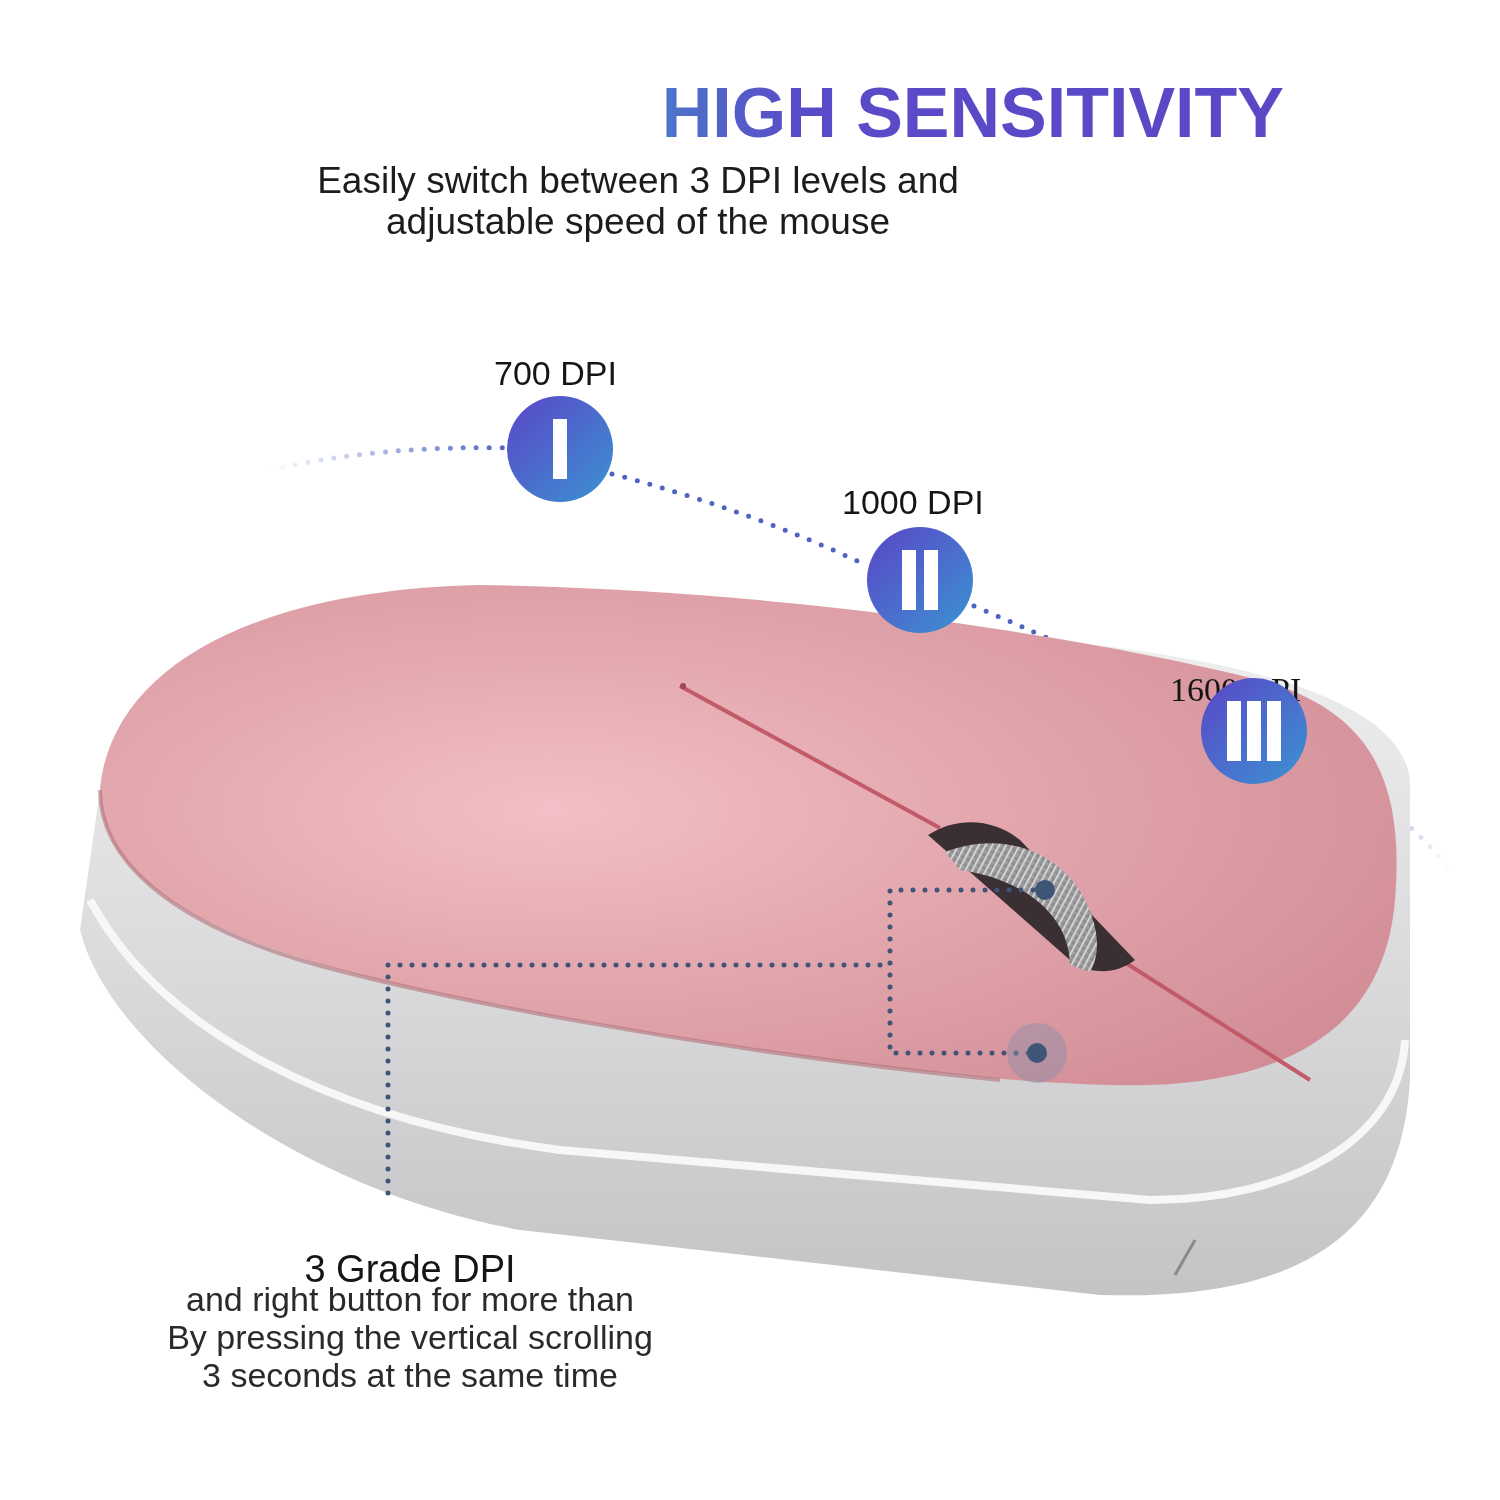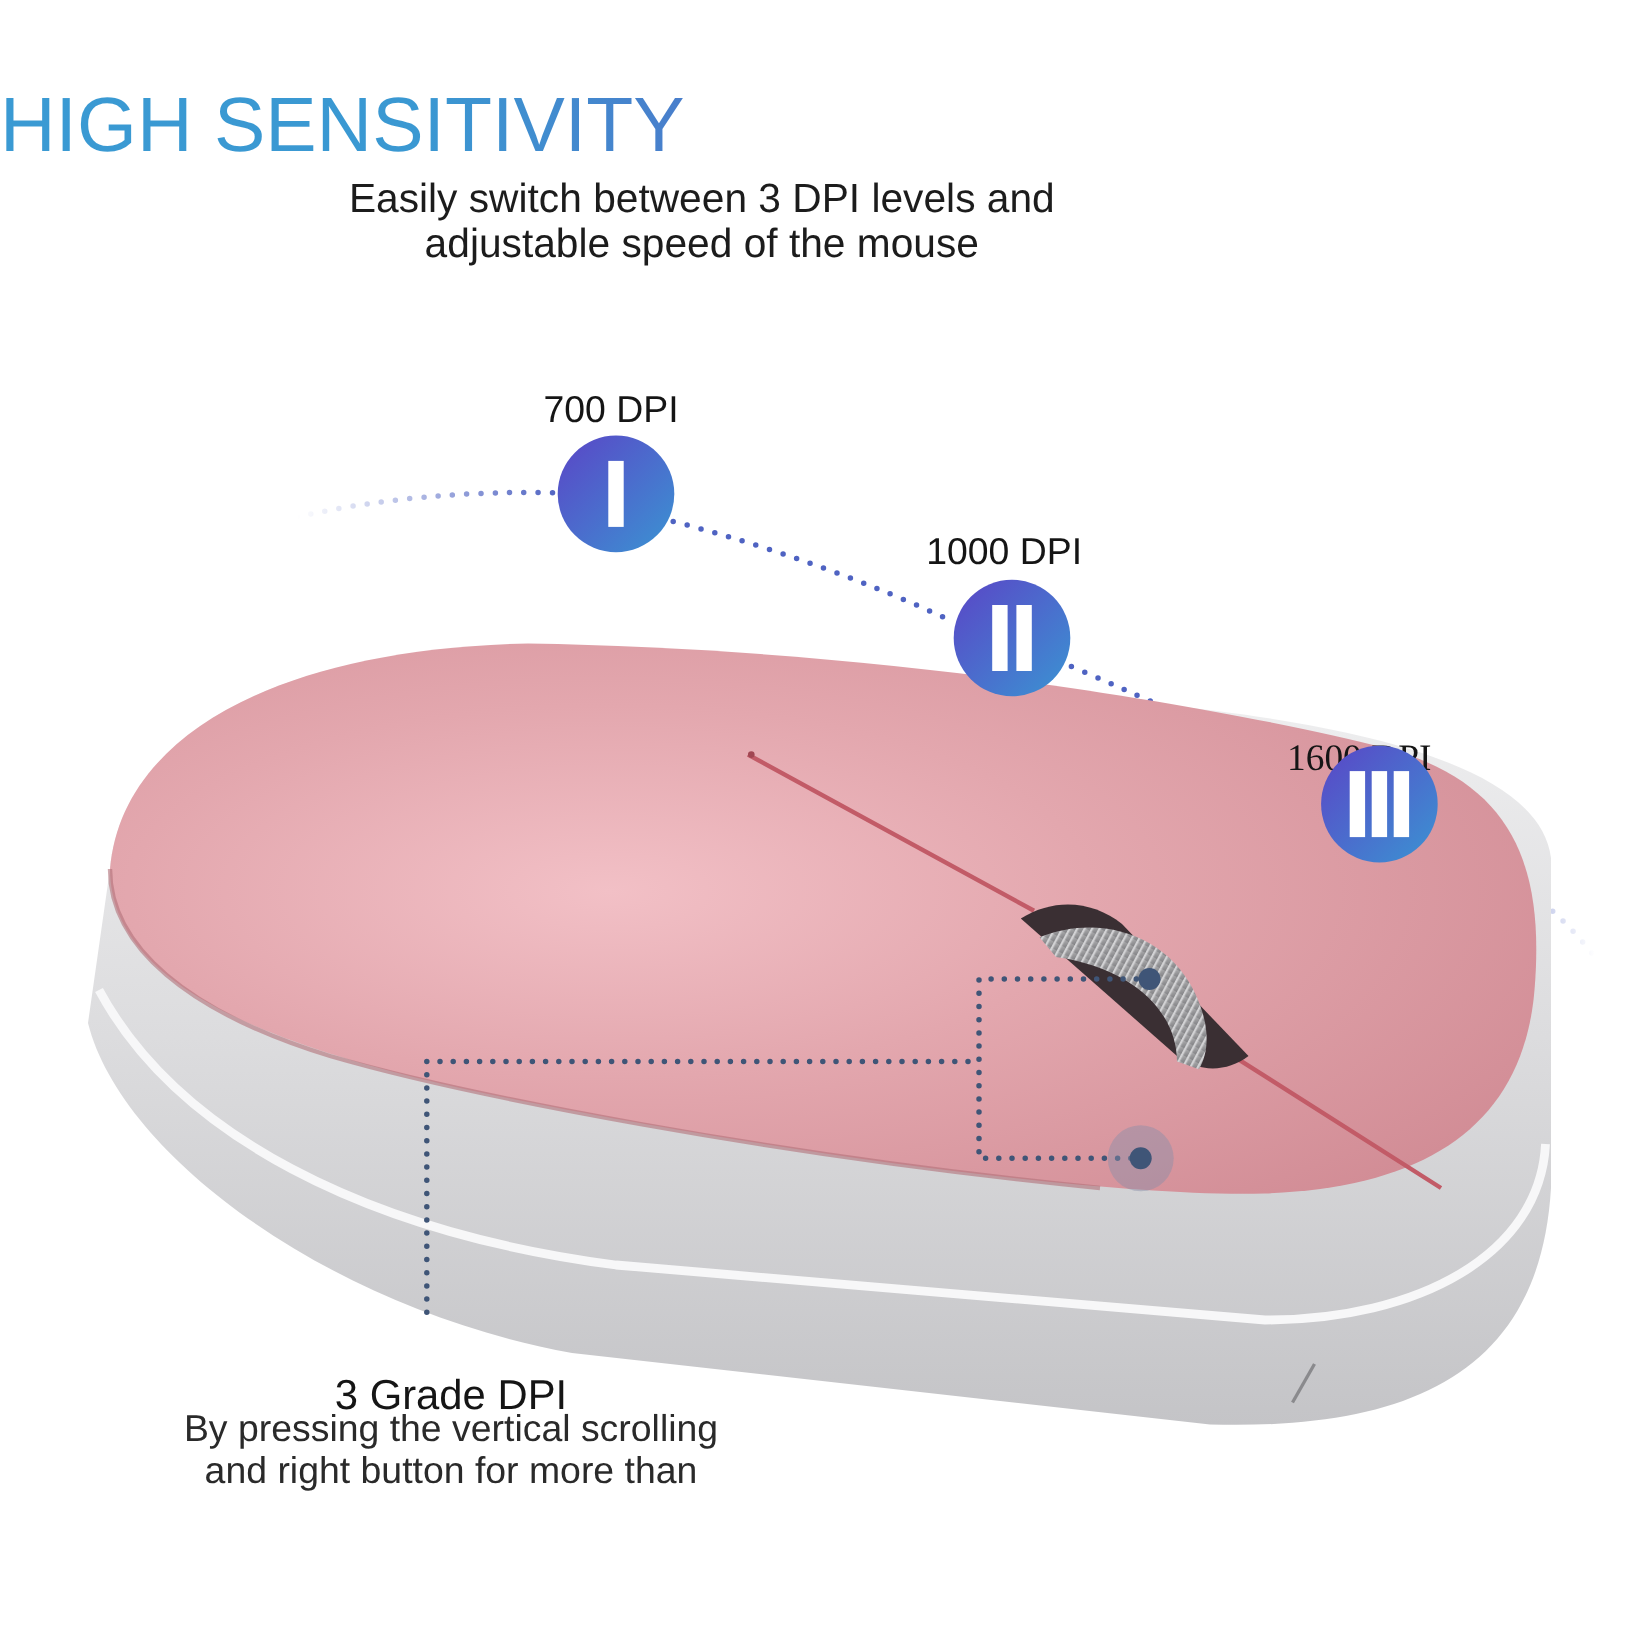--- a/index.html
+++ b/index.html
@@ -4,22 +4,22 @@
   <style>
     html, body { margin: 0; padding: 0; }
     body {
       width: 1500px; height: 1500px; background: #ffffff;
       position: relative; overflow: hidden;
       font-family: "Liberation Sans", "DejaVu Sans", sans-serif;
       color: #1a1a1a;
     }
 
     .headline {
-      position: absolute; left: 0; width: 1284px; top: 78px; text-align: left;
-      font-size: 70px; font-weight: normal; letter-spacing: 0px;
+      position: absolute; left: 0; width: 1284px; top: 78px; text-align: right;
+      font-size: 70px; font-weight: bold; letter-spacing: 0px;
       background: linear-gradient(90deg, #3a9ad3 0%, #3a98d2 30%, #4a7ccb 50%, #5a4bc8 62%, #5a48c6 100%);
       -webkit-background-clip: text; background-clip: text; color: transparent;
       line-height: 1;
     }
     .subline {
       position: absolute; left: 0; width: 1276px; text-align: center;
       font-size: 37px; color: #1c1c1c; line-height: 1;
     }
 
     .dpi-label {
@@ -128,15 +128,16 @@
   <span class="bar"></span>
 </div>
 <div class="dpi-badge" style="left:1201px; top:678px; gap:6px;">
   <span class="bar"></span>
   <span class="bar"></span>
   <span class="bar"></span>
 </div>
 
 <div class="caption-title">3 Grade DPI</div>
 <div class="caption-body">
+  <div>and right button for more than</div>
   <div>By pressing the vertical scrolling</div>
-  <div>and right button for more than</div>
+  <div>3 seconds at the same time</div>
 </div>
 
 </body></html>

